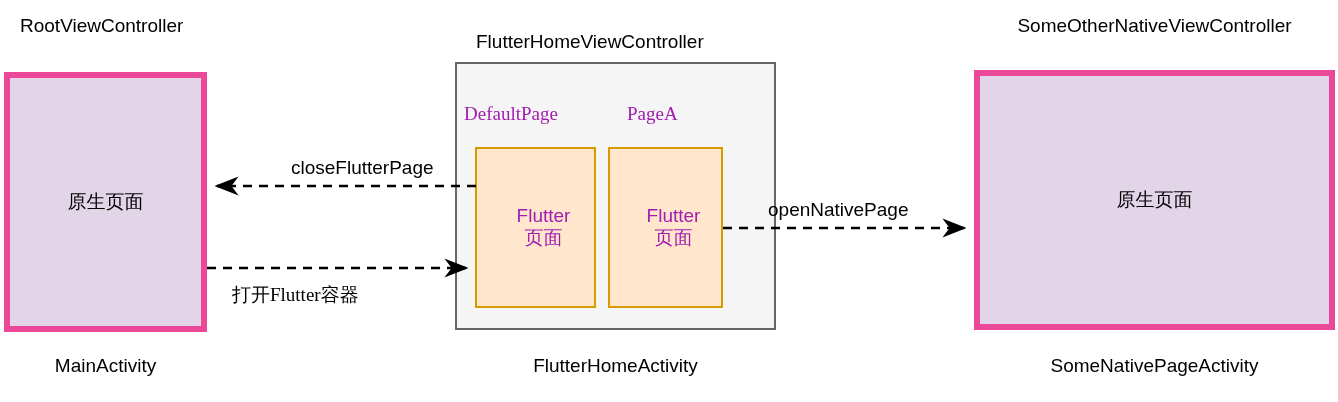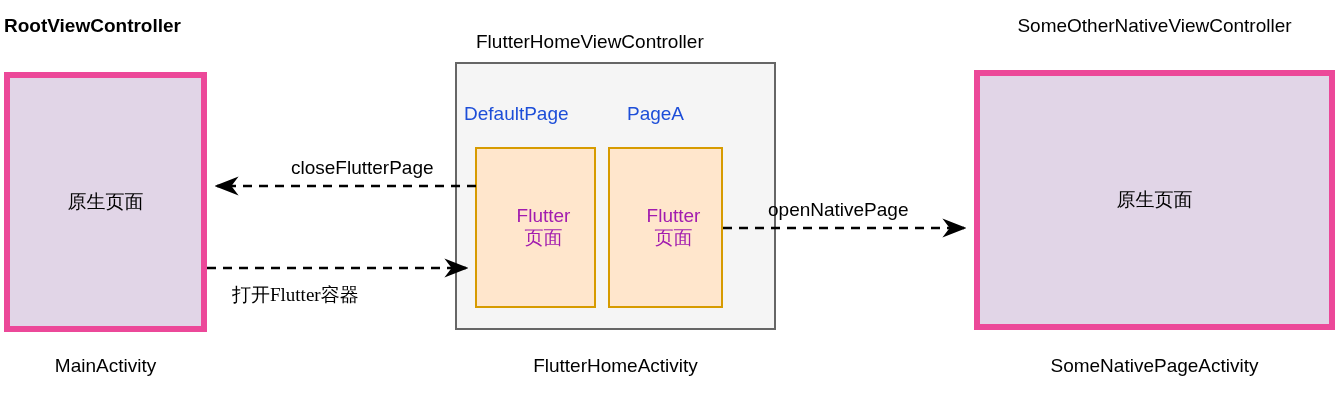--- a/index.html
+++ b/index.html
@@ -60,23 +60,24 @@
     transform: translateY(-50%);
     text-align: center;
     font-size: 19px;
     color: #a21caf;
     line-height: 1.2;
     white-space: pre-line;
   }
   .page-title {
     position: absolute;
     font-size: 19px;
-    color: #1d4ed8;
+    color: #a21caf;
     white-space: nowrap;
     line-height: 1;
+    font-family: Liberation Serif, serif;
   }
   .edge-label {
     position: absolute;
     font-size: 19px;
     color: #000000;
     white-space: nowrap;
     line-height: 1;
   }
   svg.edges {
     position: absolute;
@@ -85,21 +86,21 @@
     width: 1338px;
     height: 402px;
     overflow: visible;
   }
 </style>
 </head>
 <body>
 
 <div id="canvas">
 
-  <div class="caption" style="left:4px; top:16px;font-weight:bold;">RootViewController</div>
+  <div class="caption" style="left:20px; top:16px;">RootViewController</div>
 
   <div class="native-box" style="left:4px; top:72px; width:203px; height:260px;">
     <div class="box-label">原生页面</div>
   </div>
 
   <div class="caption" style="left:4px; top:356px; width:203px;">MainActivity</div>
 
   <div class="caption" style="left:455px; top:32px;margin-left:21px;">FlutterHomeViewController</div>
 
   <div class="flutter-container" style="left:455px; top:62px; width:321px; height:268px;"></div>

